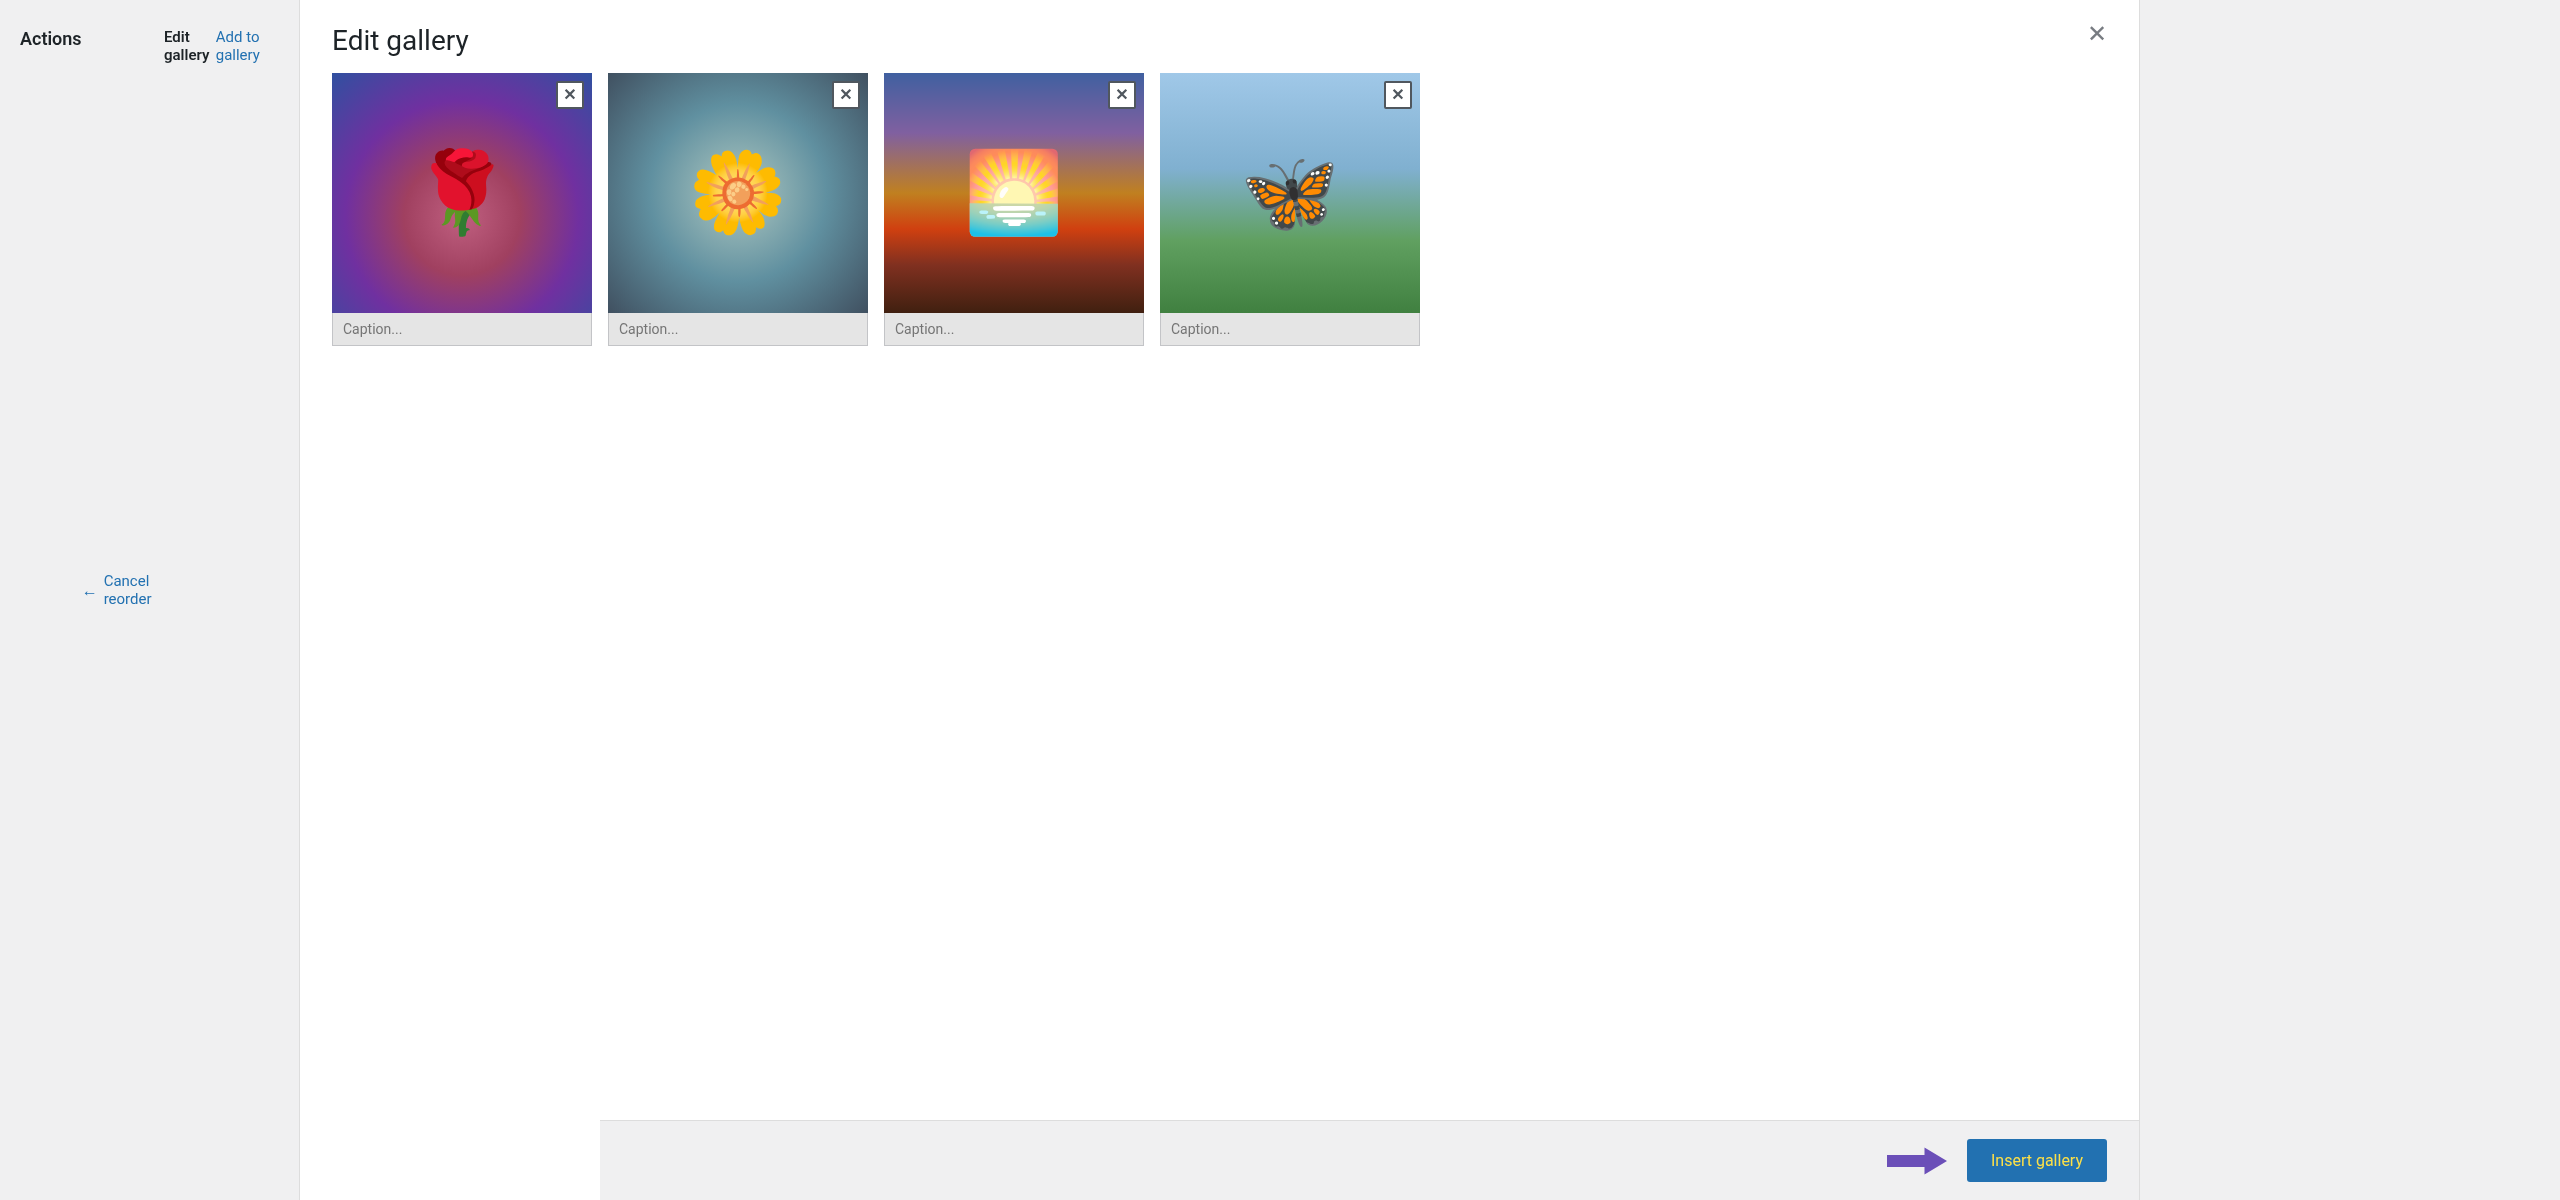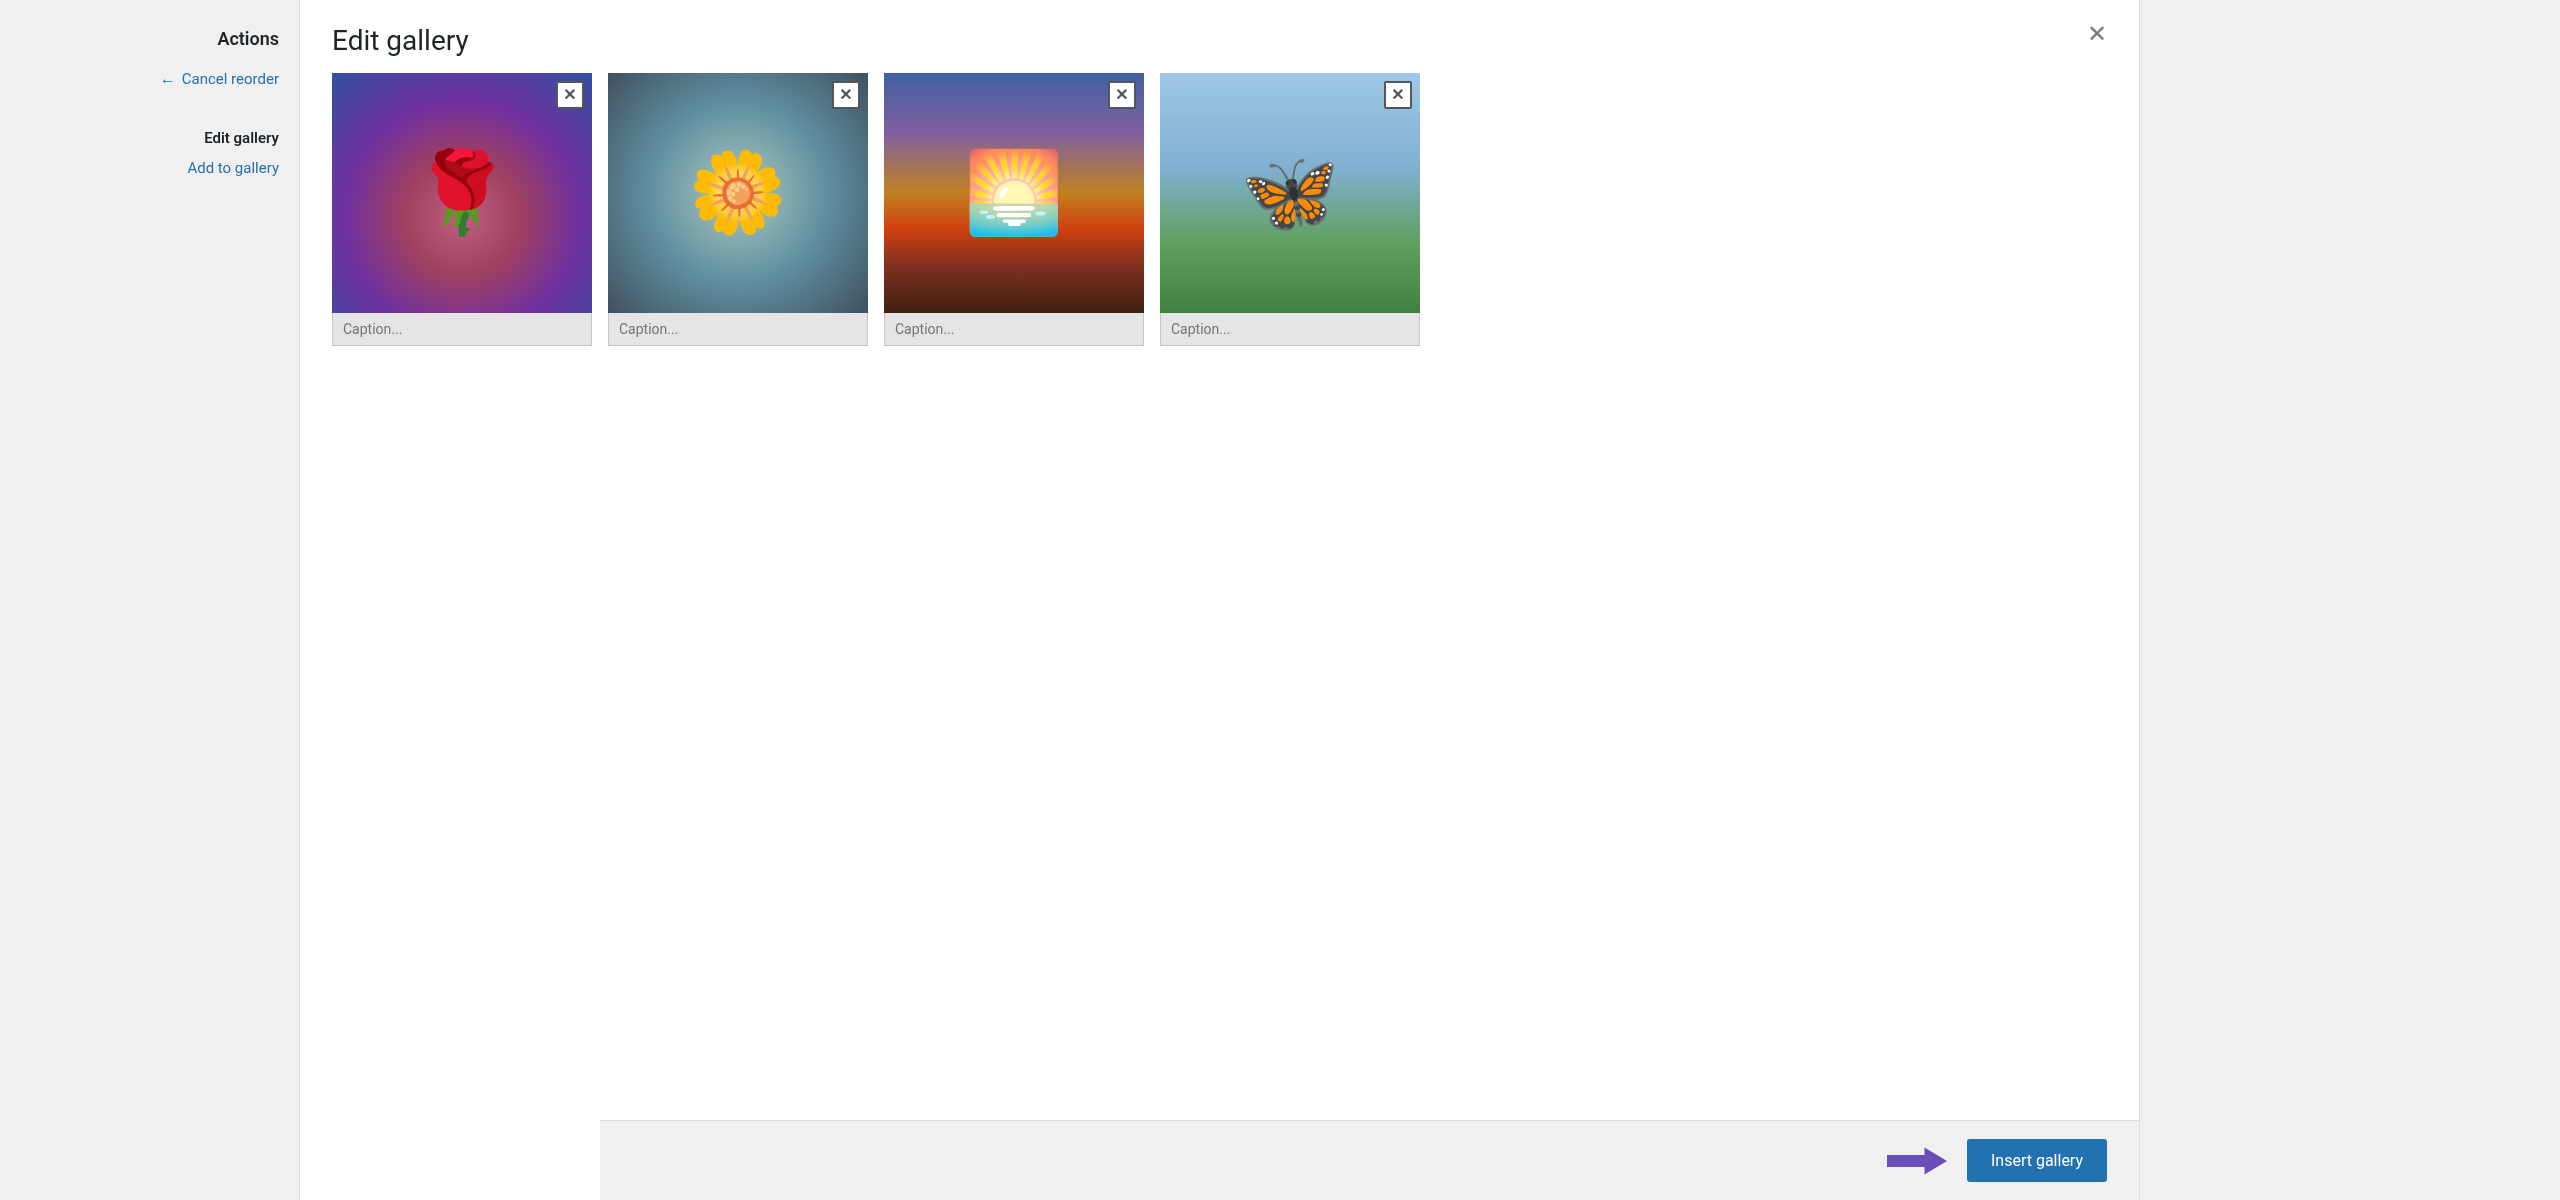--- a/index.html
+++ b/index.html
@@ -21,22 +21,21 @@
     }
 
     
     .sidebar {
       width: 300px;
       min-width: 300px;
       background: #f0f0f1;
       border-right: 1px solid #ddd;
       padding: 28px 20px;
       display: flex;
-      flex-direction: column;
-      align-items: flex-end;
+      flex-direction: row;
     }
 
     .sidebar-title {
       font-size: 18px;
       font-weight: 600;
       color: #1d2327;
       margin-bottom: 20px;
     }
 
     .cancel-gallery-link {
@@ -249,21 +248,21 @@
 
     .arrow-indicator {
       color: #6b4fb8;
       font-size: 36px;
       display: flex;
       align-items: center;
     }
 
     .insert-gallery-btn {
       background: #2271b1;
-      color: #ffffff;
+      color: #fde047;
       border: none;
       padding: 12px 24px;
       font-size: 16px;
       border-radius: 3px;
       cursor: pointer;
       font-family: inherit;
       font-weight: 400;
     }
 
     

